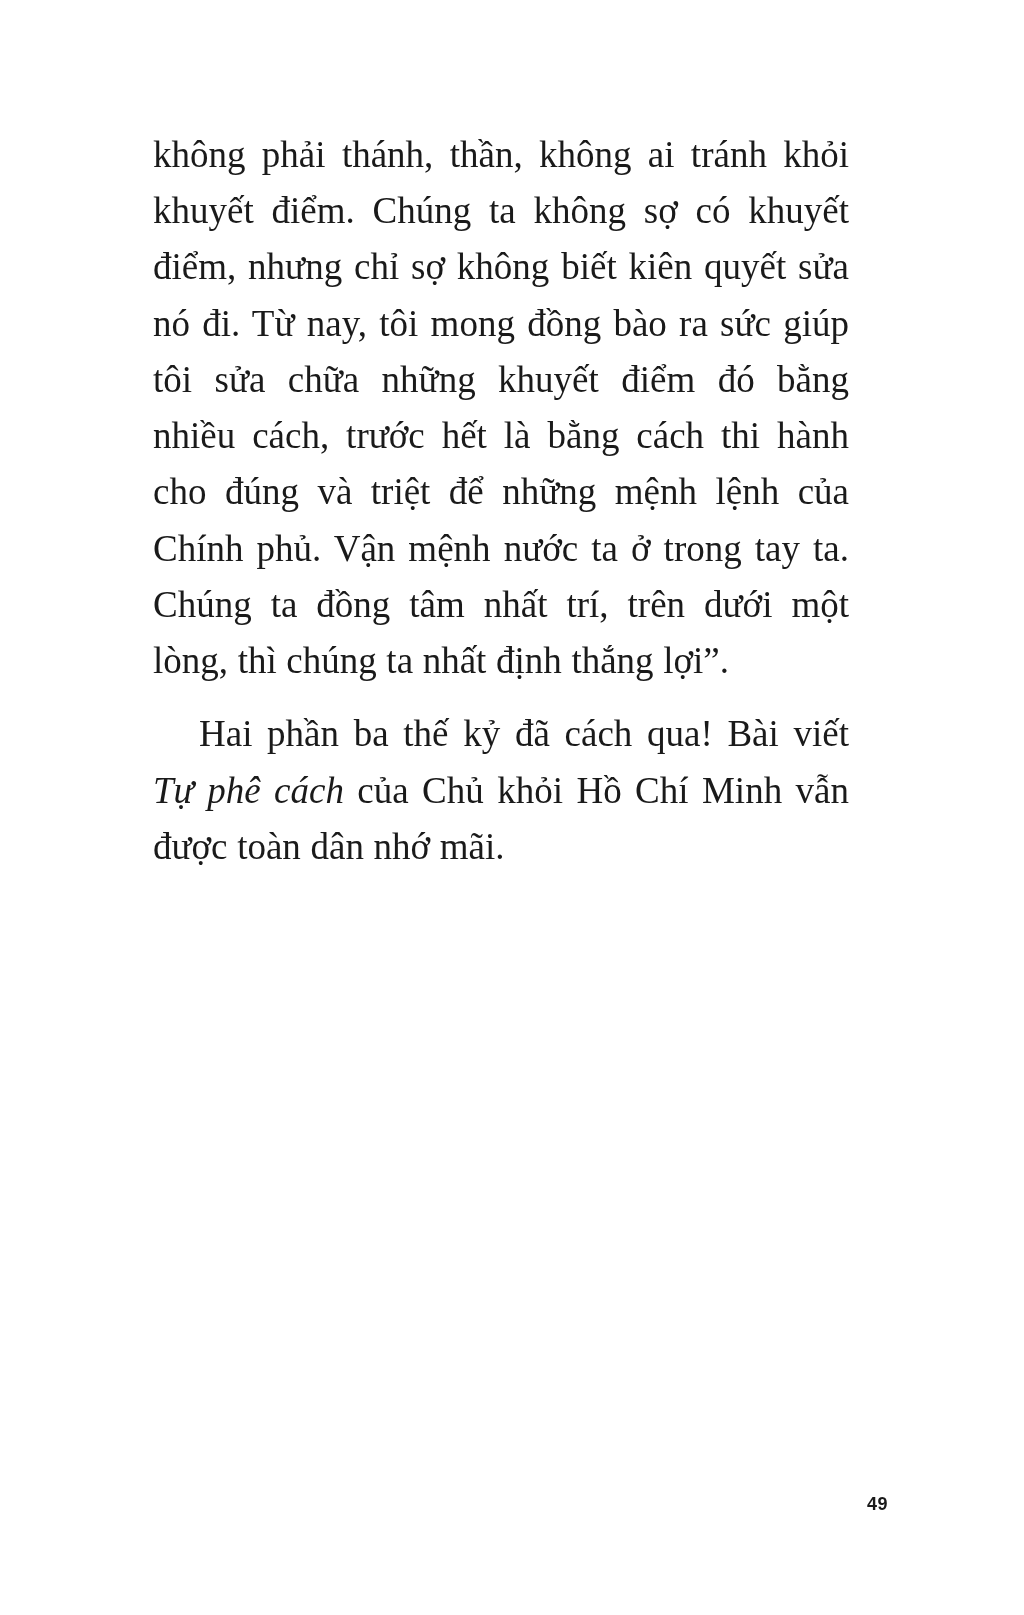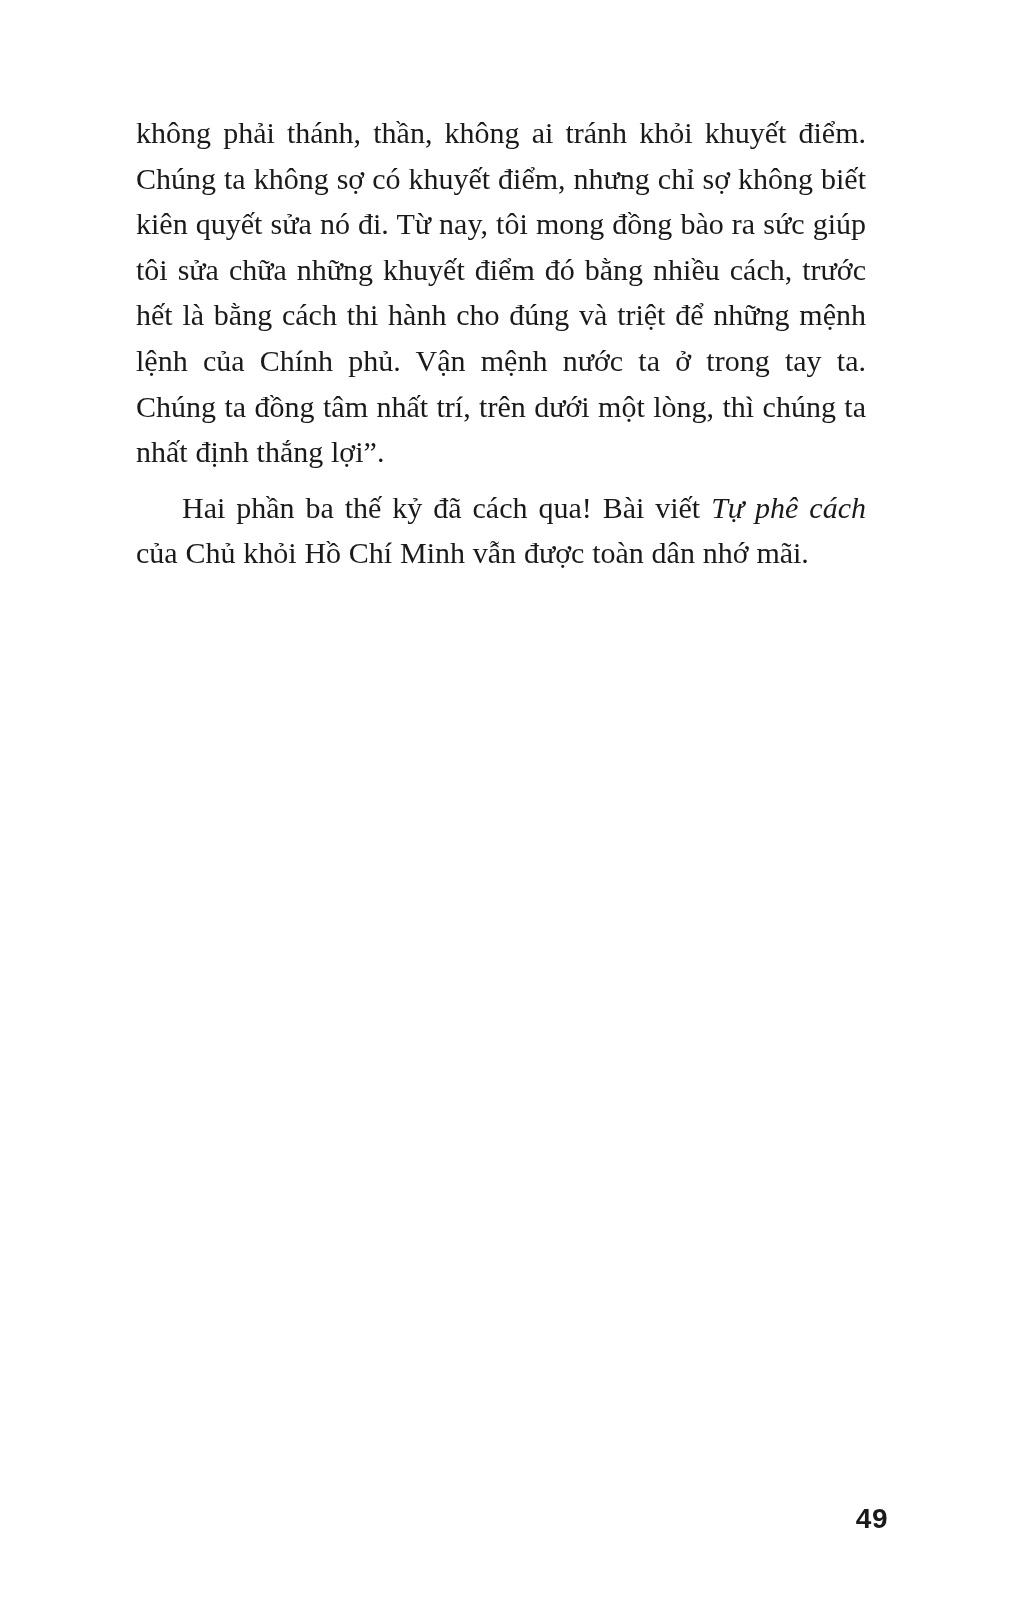--- a/index.html
+++ b/index.html
@@ -23,42 +23,42 @@
     height: 1615px;
     box-sizing: border-box;
   }
   .text-block {
     position: absolute;
     left: 136px;
     top: 110px;
     width: 730px;
   }
   p.para {
-    margin: 0;
-    font-size: 30px;
+    margin: 17px;
+    font-size: 37px;
     line-height: 1.52;
     text-align: justify;
     text-justify: inter-word;
     word-spacing: 0.01em;
     hyphens: none;
   }
   p.para + p.para {
     margin-top: 10px;
   }
   p.indent {
     text-indent: 46px;
   }
   em.italic-title {
     font-style: italic;
   }
   .page-number {
     position: absolute;
     right: 136px;
-    bottom: 80px;
-    font-size: 28px;
+    bottom: 100px;
+    font-size: 18px;
     font-family: "Liberation Sans", sans-serif;
     font-weight: bold;
     color: #1a1a1a;
     letter-spacing: 0.5px;
   }
 </style>
 </head>
 <body>
 
 <div class="page">

